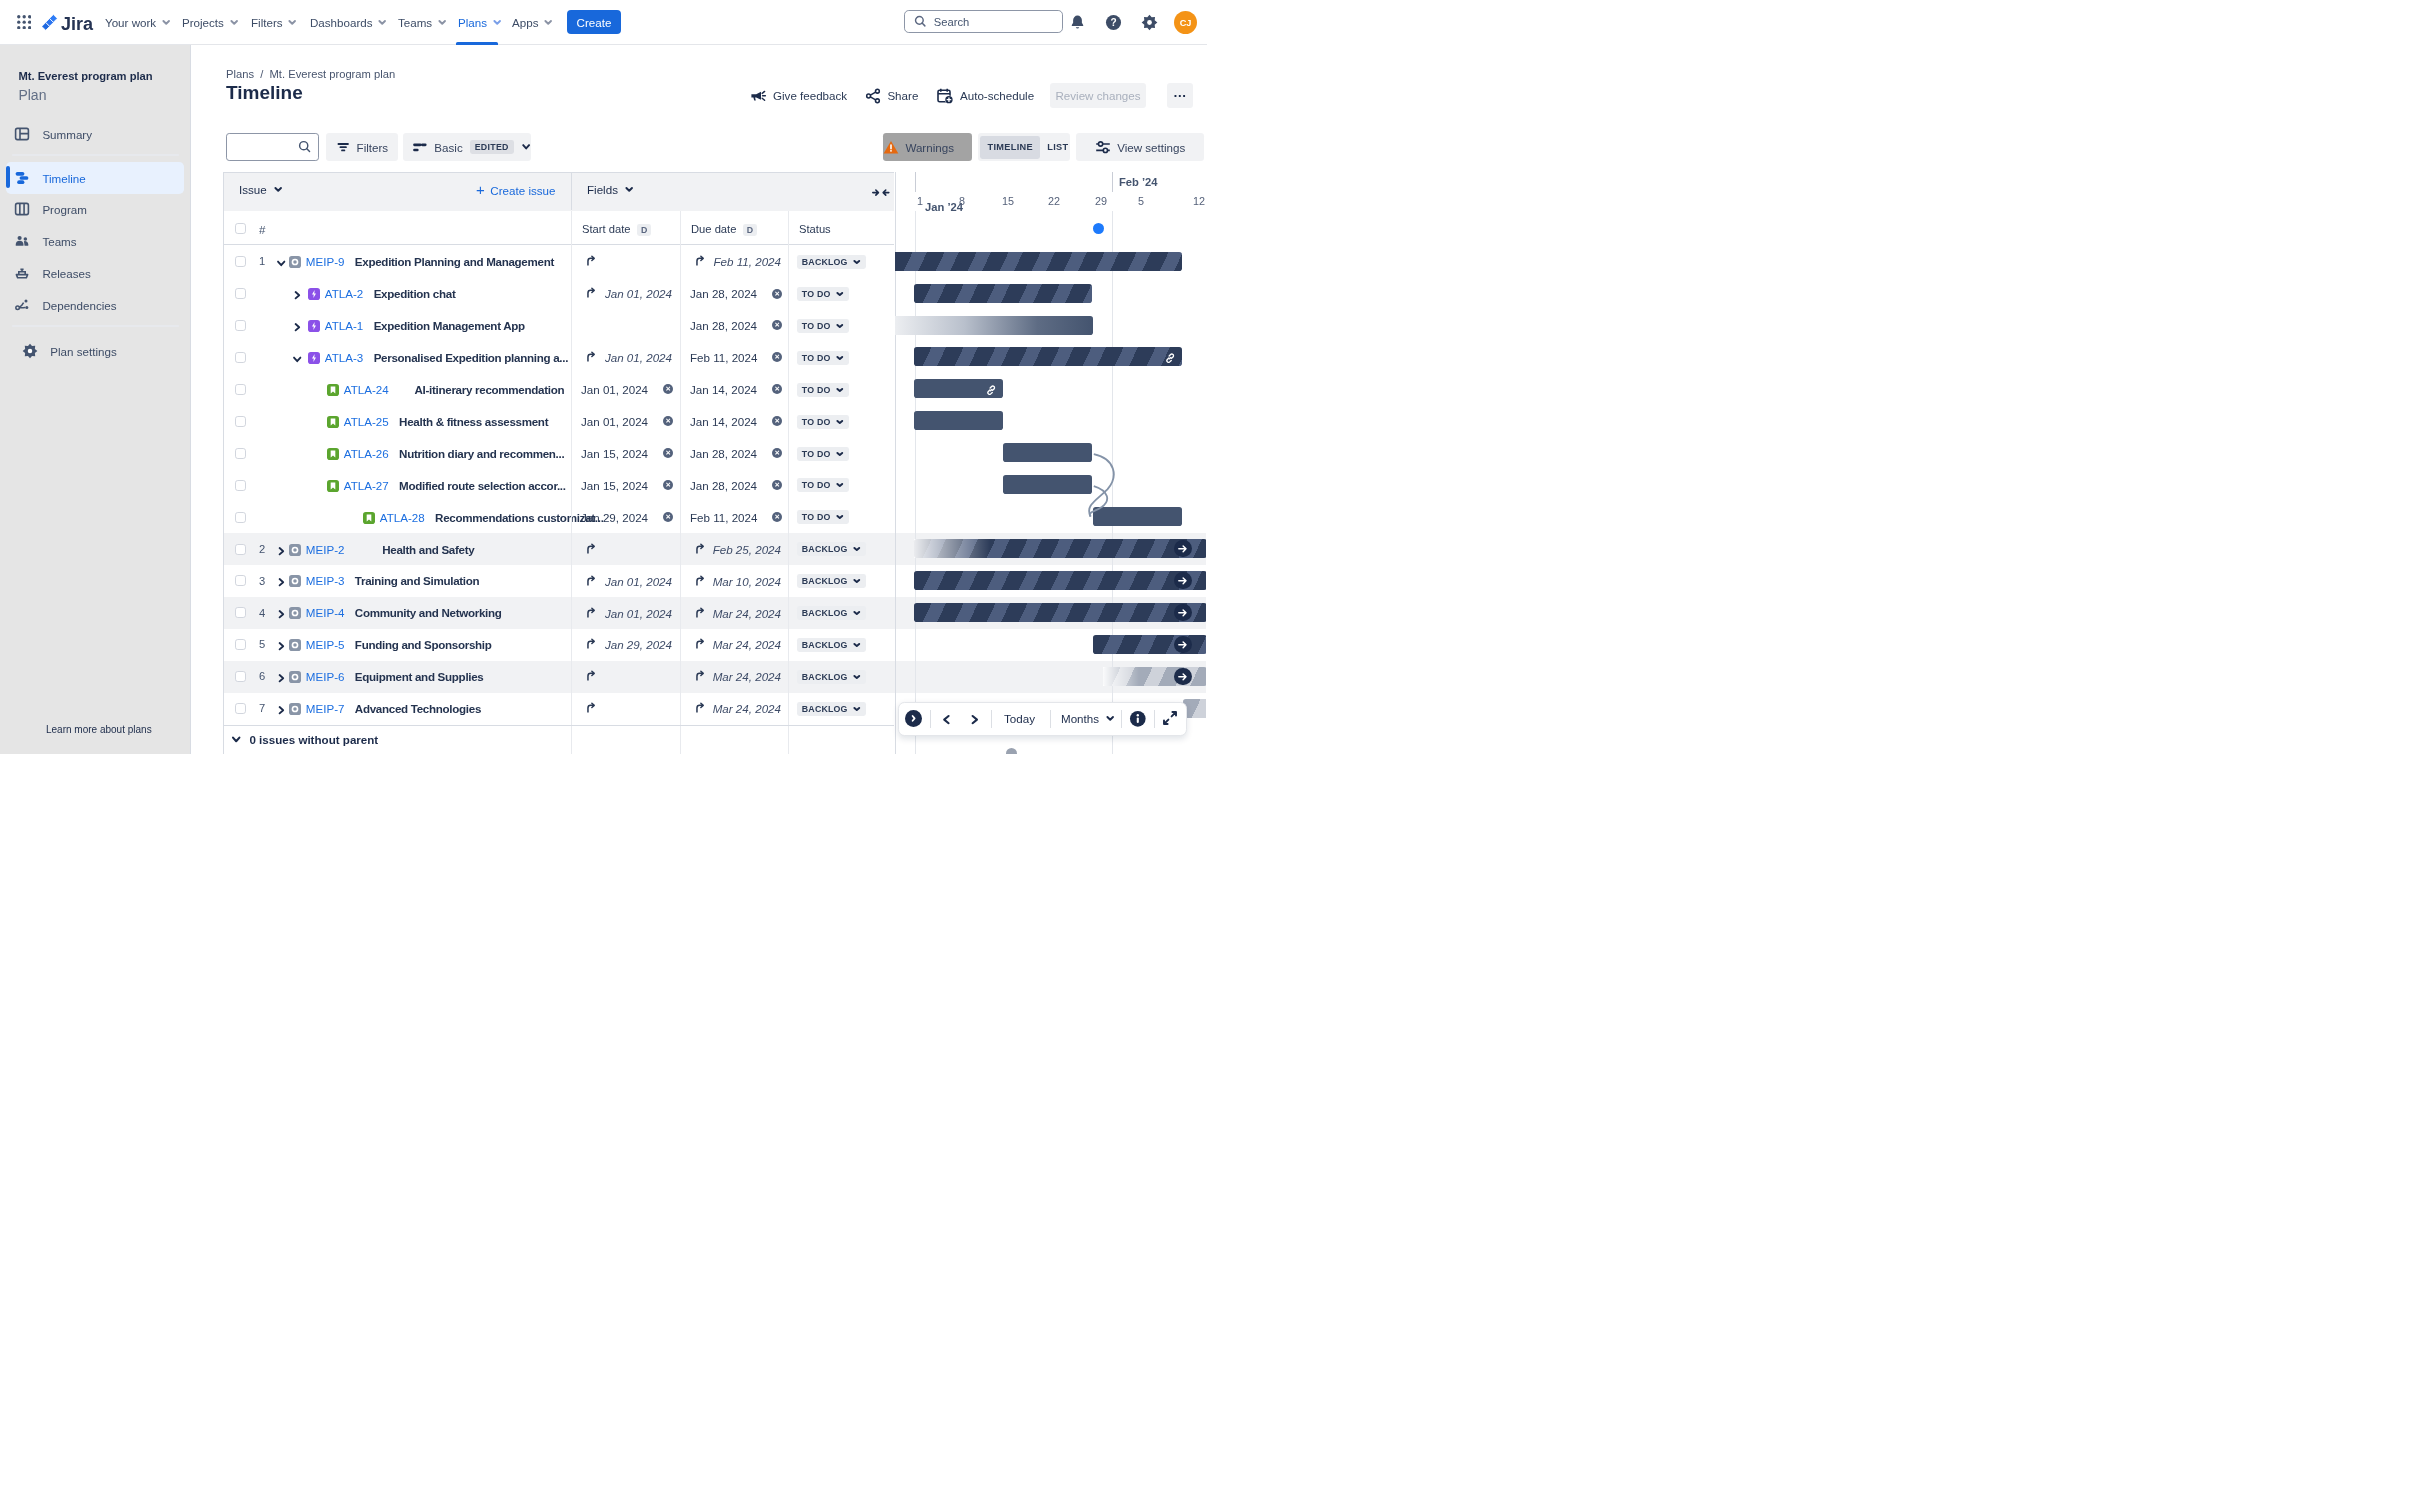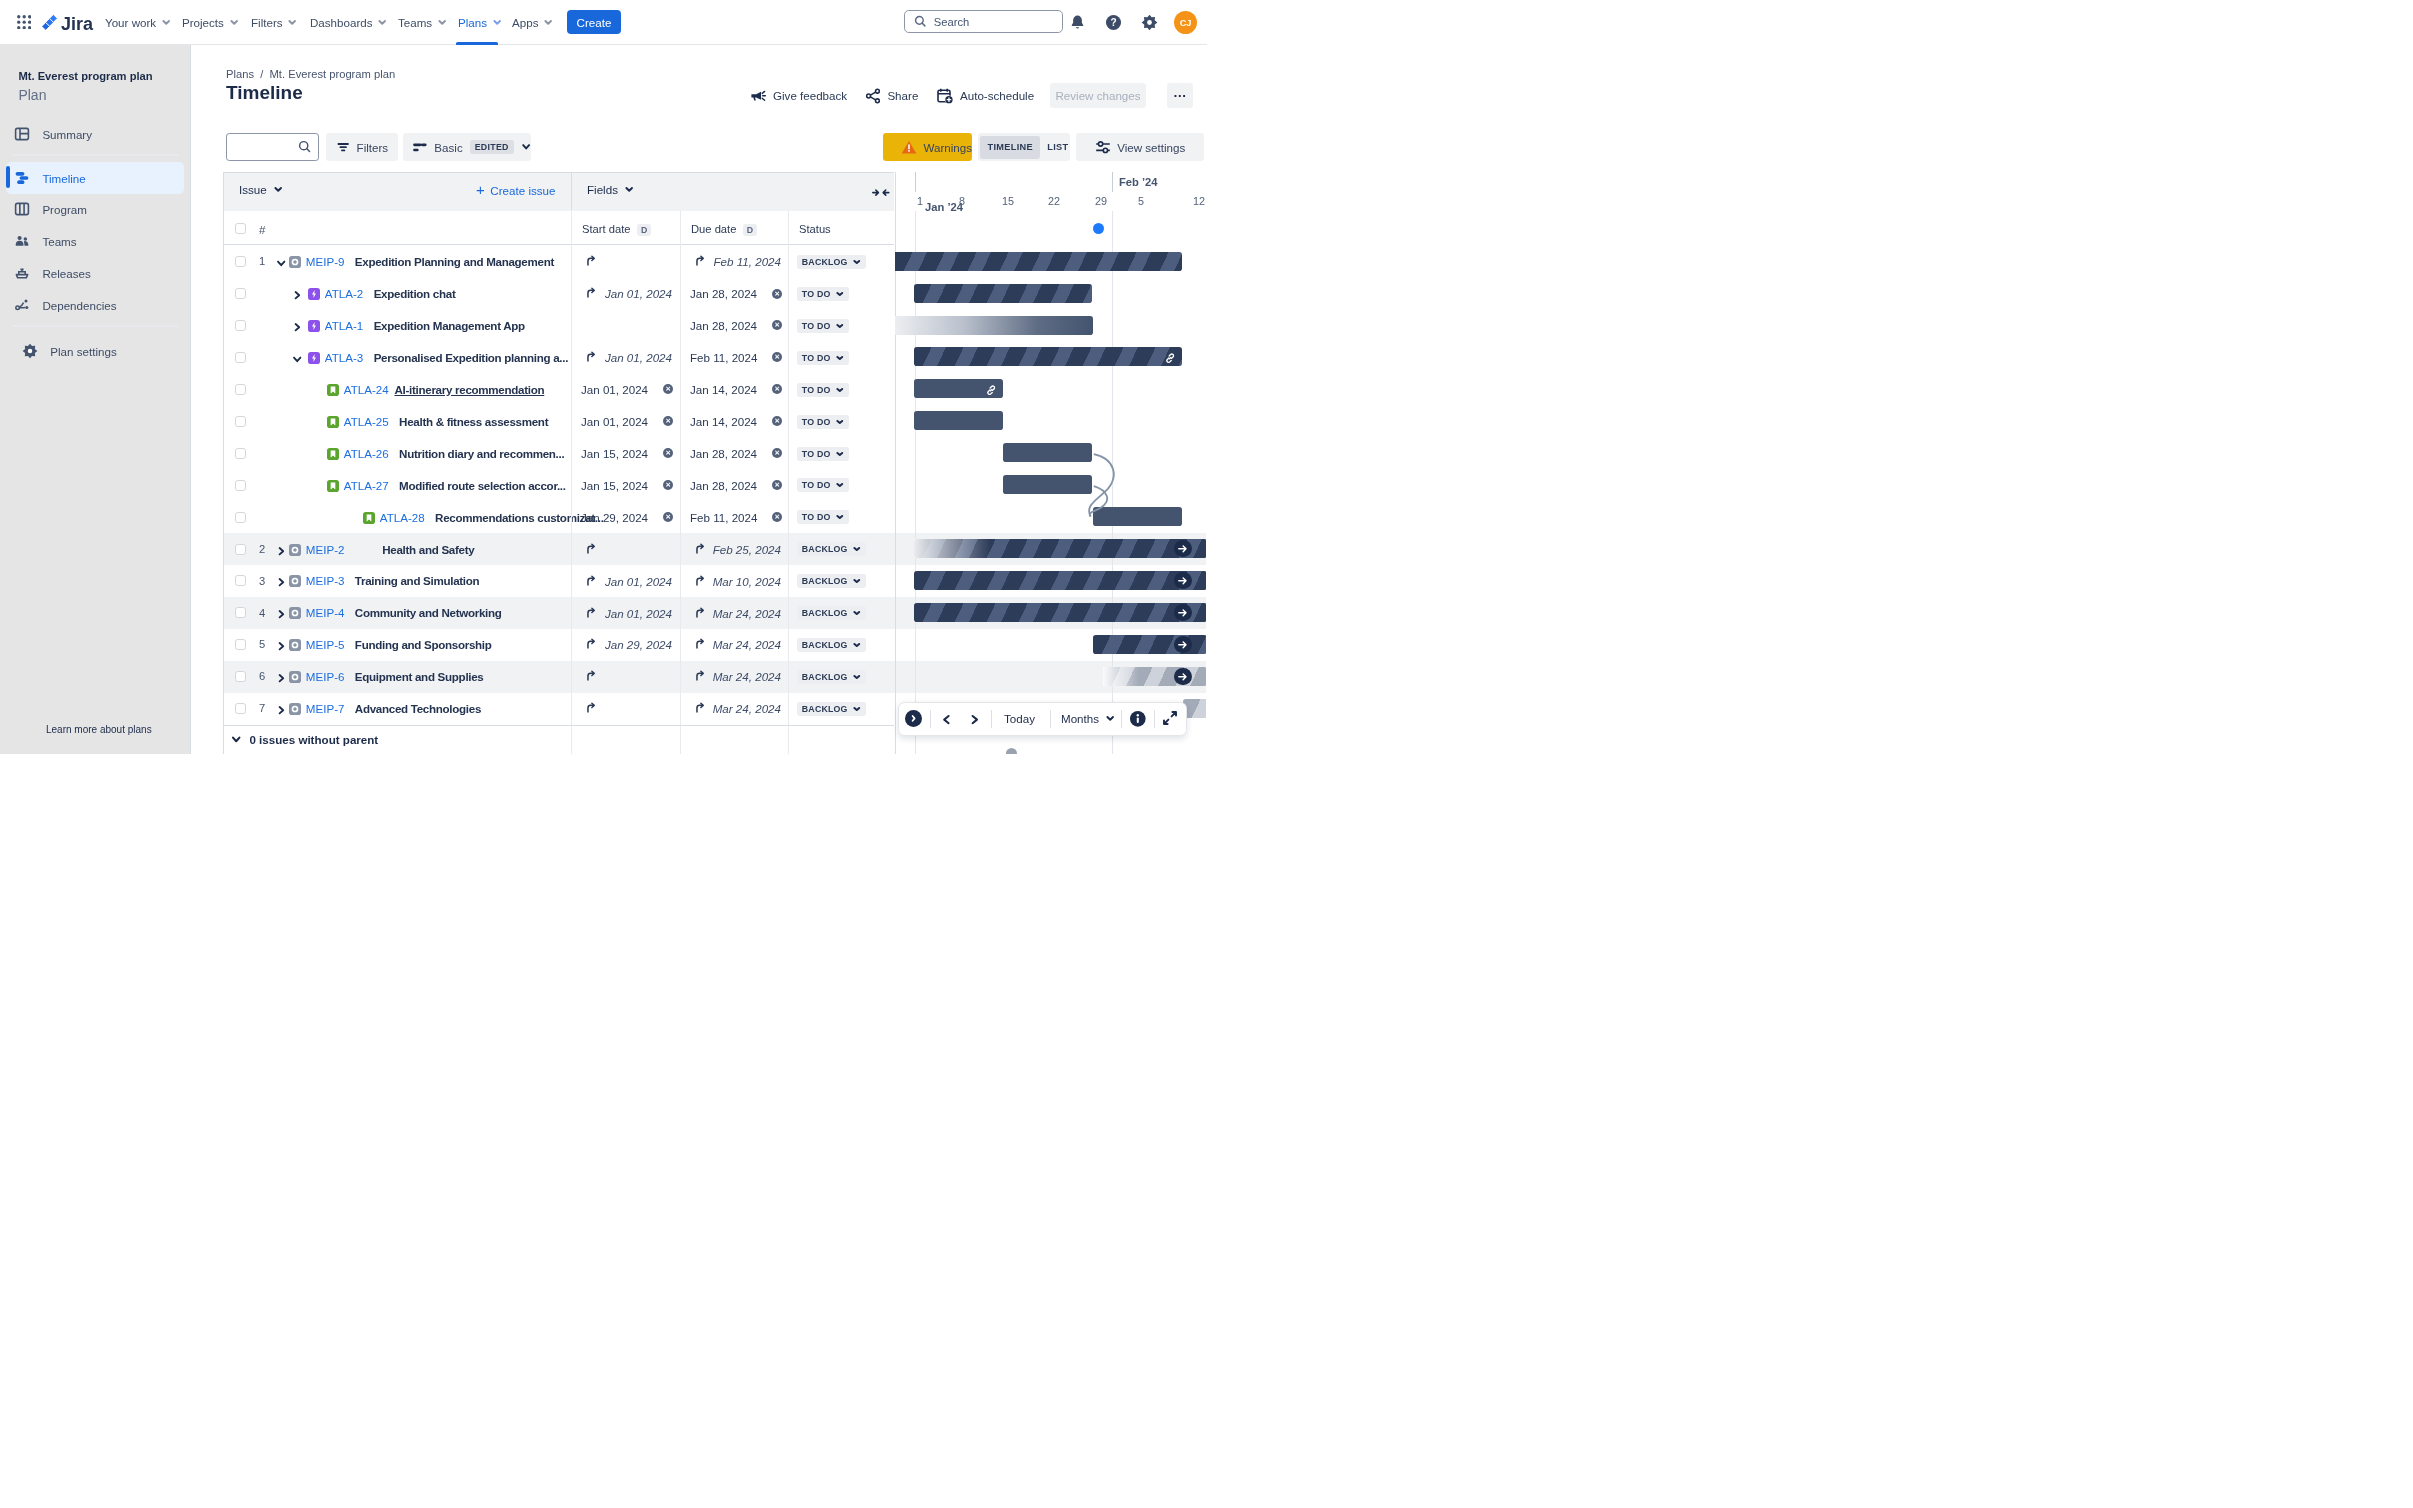--- a/index.html
+++ b/index.html
@@ -197,21 +197,21 @@
       <path d="M10.71 10.71 L14.45 14.45" stroke="#44546F" stroke-width="1.8" stroke-linecap="round"></path>
     </svg></span>
 <div class="tbtn" style="left:326px;width:72px;gap:6.4px;justify-content:center;"><svg width="14.4" height="14.4" viewBox="0 0 18 18" style="">
       <path d="M3 5 H15 M5.5 9 H12.5 M7.5 13 H10.5" stroke="#1c2b4a" stroke-width="2.2" stroke-linecap="round"></path>
     </svg>Filters</div>
 <div class="tbtn" style="left:403px;width:128px;padding-left:10.4px;gap:7.2px;"><svg width="15" height="12.8" viewBox="0 0 19 16" style="">
       <path d="M2 4.5 H10 M13 4.5 H17 M2 11.5 H6" stroke="#1c2b4a" stroke-width="3.6" stroke-linecap="round"></path>
     </svg>Basic<span style="background:#dddfe4;border-radius:2.4px;font-size:8.8px;font-weight:700;letter-spacing:0.3px;color:#2b3a55;padding:2px 4.8px;">EDITED</span><svg width="11.2" height="11.2" viewBox="0 0 14 14" style="">
       <path d="M3 5 L7.0 9.5 L11 5" fill="none" stroke="#1c2b4a" stroke-width="2.6" stroke-linecap="round" stroke-linejoin="round"></path>
     </svg></div>
-<div class="tbtn" style="left:883px;width:89px;background:#eab308;gap:6.4px;justify-content:flex-end;"><svg width="16" height="14.4" viewBox="0 0 20 18" style="">
+<div class="tbtn" style="left:883px;width:89px;background:#a3a3a3;gap:6.4px;justify-content:flex-start;"><svg width="16" height="14.4" viewBox="0 0 20 18" style="">
       <path d="M10 1.2 L19.2 16.8 H0.8 Z" fill="#E56910"></path>
       <path d="M10 6.2 L10 10.8" stroke="#fff" stroke-width="2" stroke-linecap="round"></path>
       <circle cx="10" cy="13.6" r="1.2" fill="#fff"></circle>
     </svg>Warnings</div>
 <div class="tbtn" style="left:978px;width:92px;font-size:9.2px;font-weight:700;letter-spacing:0.3px;color:#2b3a55;padding:2.4px;gap:0;">
     <span style="background:#d8dbe2;border-radius:2.4px;height:23px;display:flex;align-items:center;padding:0 7.2px;">TIMELINE</span>
     <span style="padding:0 7.2px;">LIST</span>
   </div>
 <div class="tbtn" style="left:1076px;width:128px;gap:6.4px;justify-content:center;"><svg width="16" height="14.4" viewBox="0 0 20 18" style="">
       <path d="M1.5 5 H18.5 M1.5 13 H18.5" stroke="#1c2b4a" stroke-width="2"></path>
@@ -328,21 +328,21 @@
       <path d="M3 5 L6.0 7.5 L9 5" fill="none" stroke="#1c2b4a" stroke-width="2.5" stroke-linecap="round" stroke-linejoin="round"></path>
     </svg></div>
 <div class="cb" style="top:384px;"></div>
 <div class="abs flex" style="left:327px;top:380px;height:19px;gap:4.8px;width:241px;overflow:hidden;">
     <span style="display:inline-block;width:12px;height:12px;border-radius:2.8px;background:#5ba52e;position:relative;flex:none;">
       <svg width="12" height="12" viewBox="0 0 15 15" style="position:absolute;left:0;top:0;">
         <path d="M4.6 3 L10.4 3 L10.4 12 L7.5 9.4 L4.6 12 Z" fill="#fff"></path>
       </svg>
     </span>
     <span class="key">ATLA-24</span>
-    <span class="summ" style="margin-left:1px;text-decoration:underline;">AI-itinerary recommendation</span>
+    <span class="summ" style="margin-left:21px;">AI-itinerary recommendation</span>
   </div>
 <div class="abs date" style="left:581px;top:383px;">Jan 01, 2024</div>
 <span class="xcirc" style="left:663px;top:384px;">✕</span>
 <div class="abs date" style="left:690px;top:383px;">Jan 14, 2024</div>
 <span class="xcirc" style="left:772px;top:384px;">✕</span>
 <div class="sbadge" style="top:383px;">TO DO<svg width="9.6" height="9.6" viewBox="0 0 12 12" style="">
       <path d="M3 5 L6.0 7.5 L9 5" fill="none" stroke="#1c2b4a" stroke-width="2.5" stroke-linecap="round" stroke-linejoin="round"></path>
     </svg></div>
 <div class="cb" style="top:416px;"></div>
 <div class="abs flex" style="left:327px;top:412px;height:19px;gap:4.8px;width:241px;overflow:hidden;">

